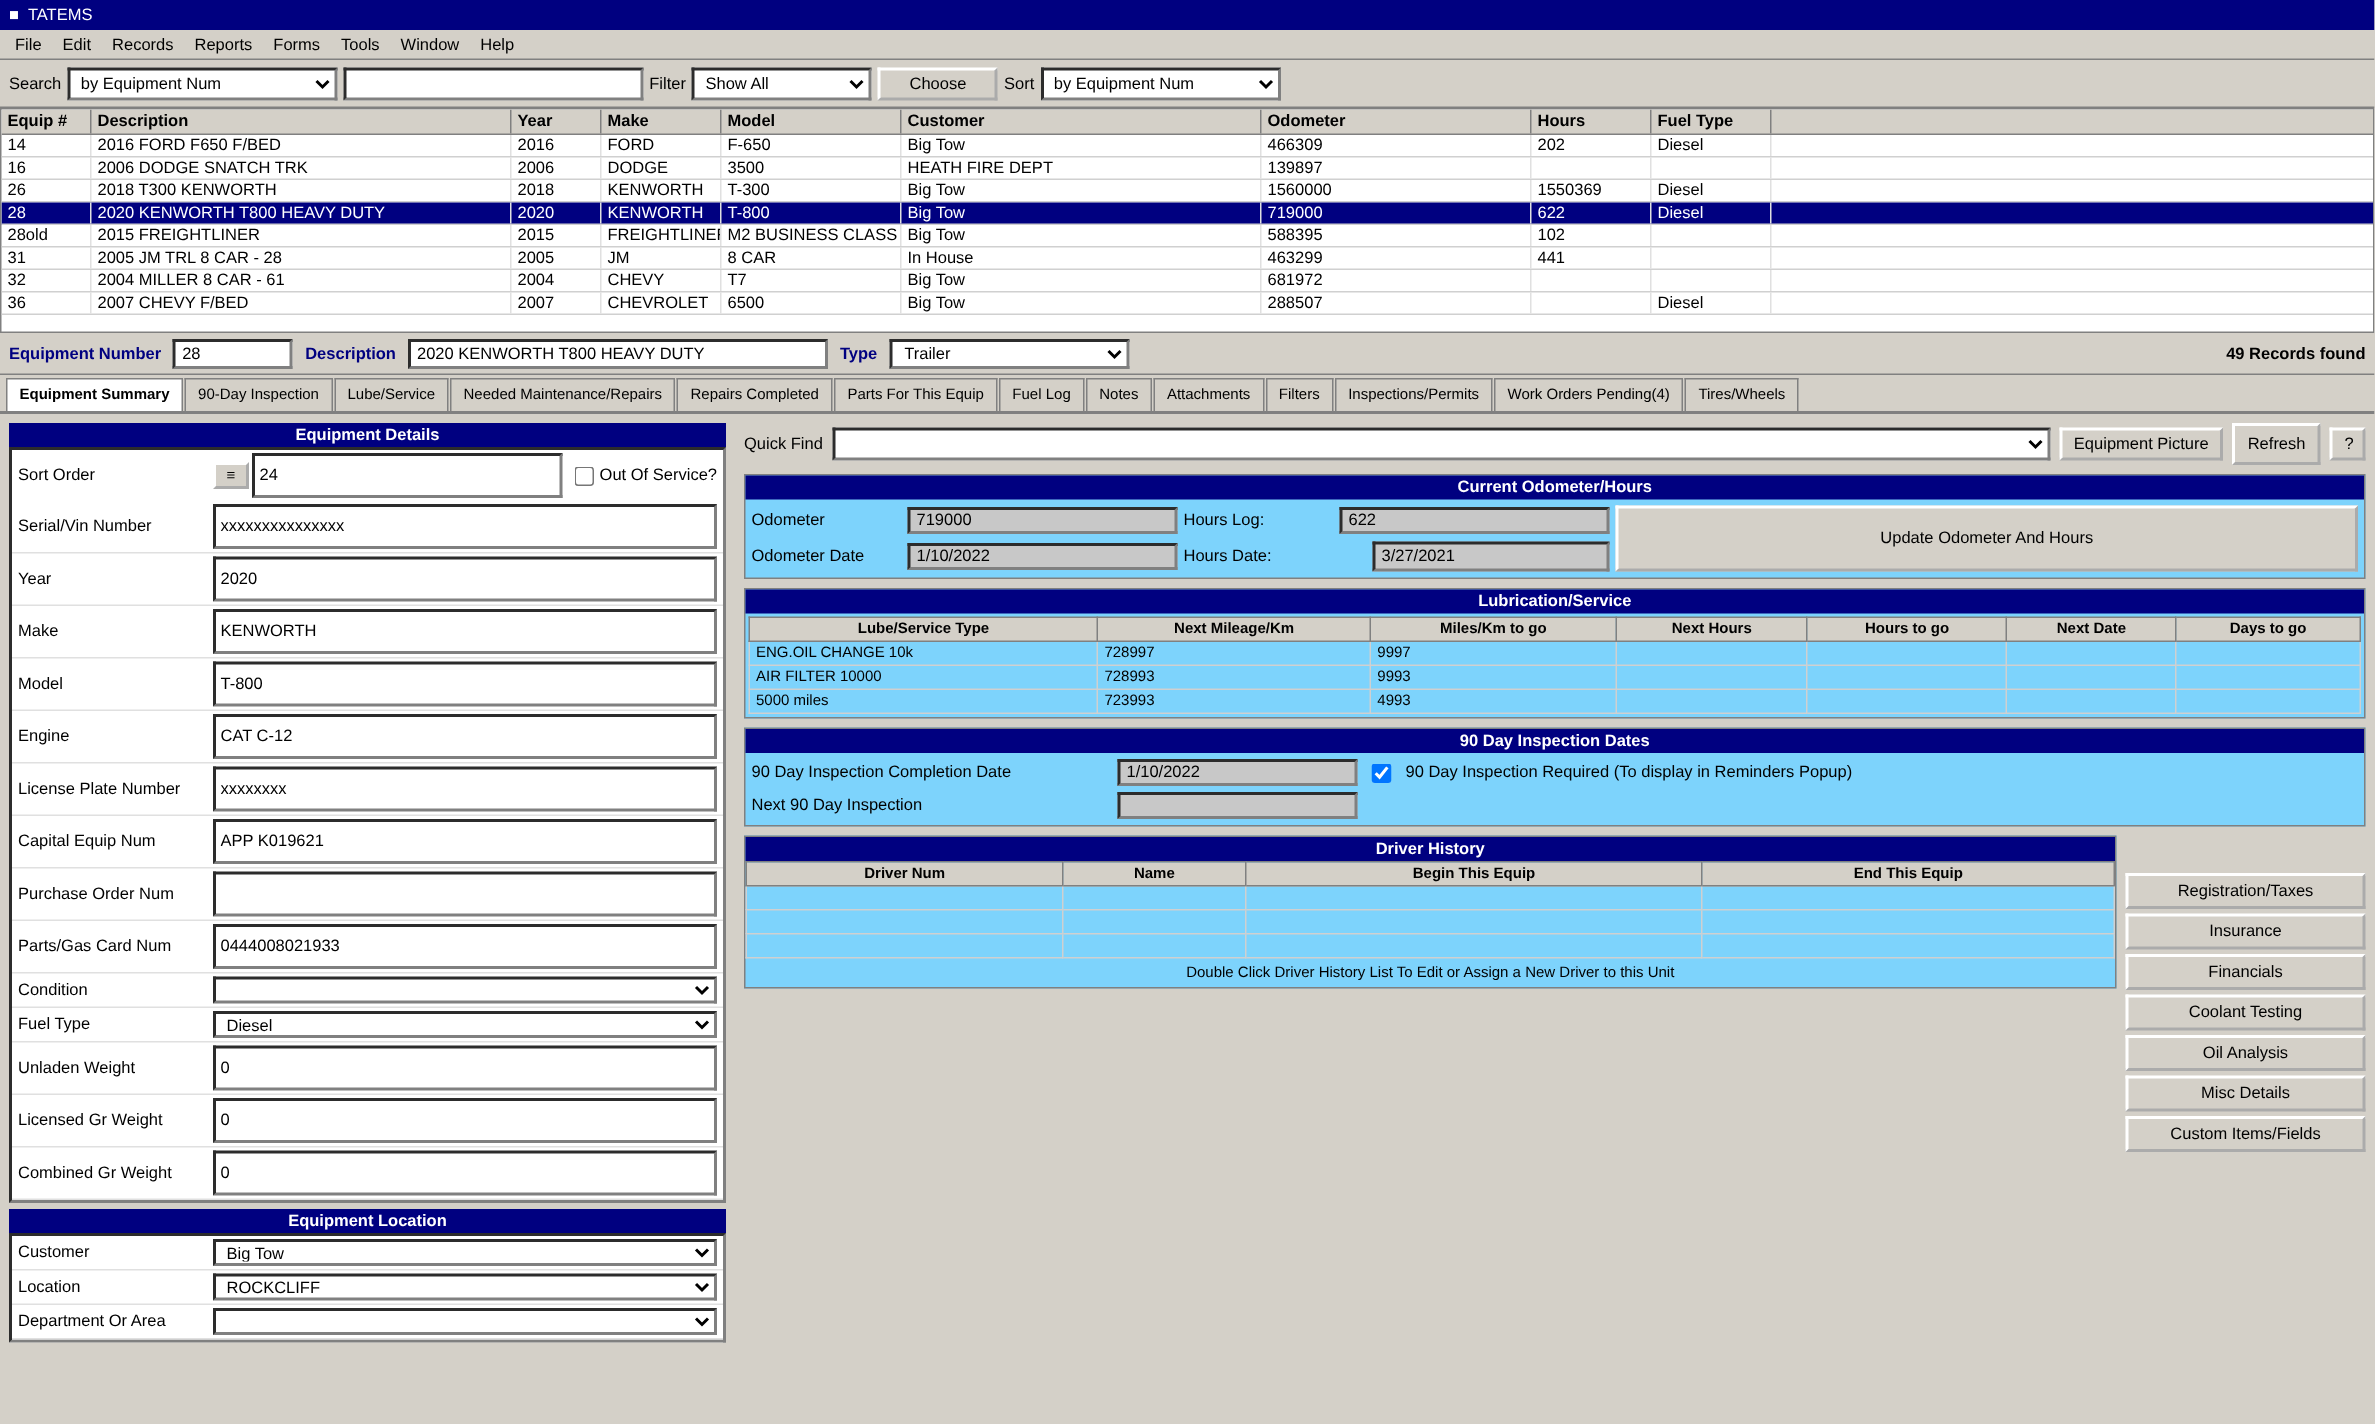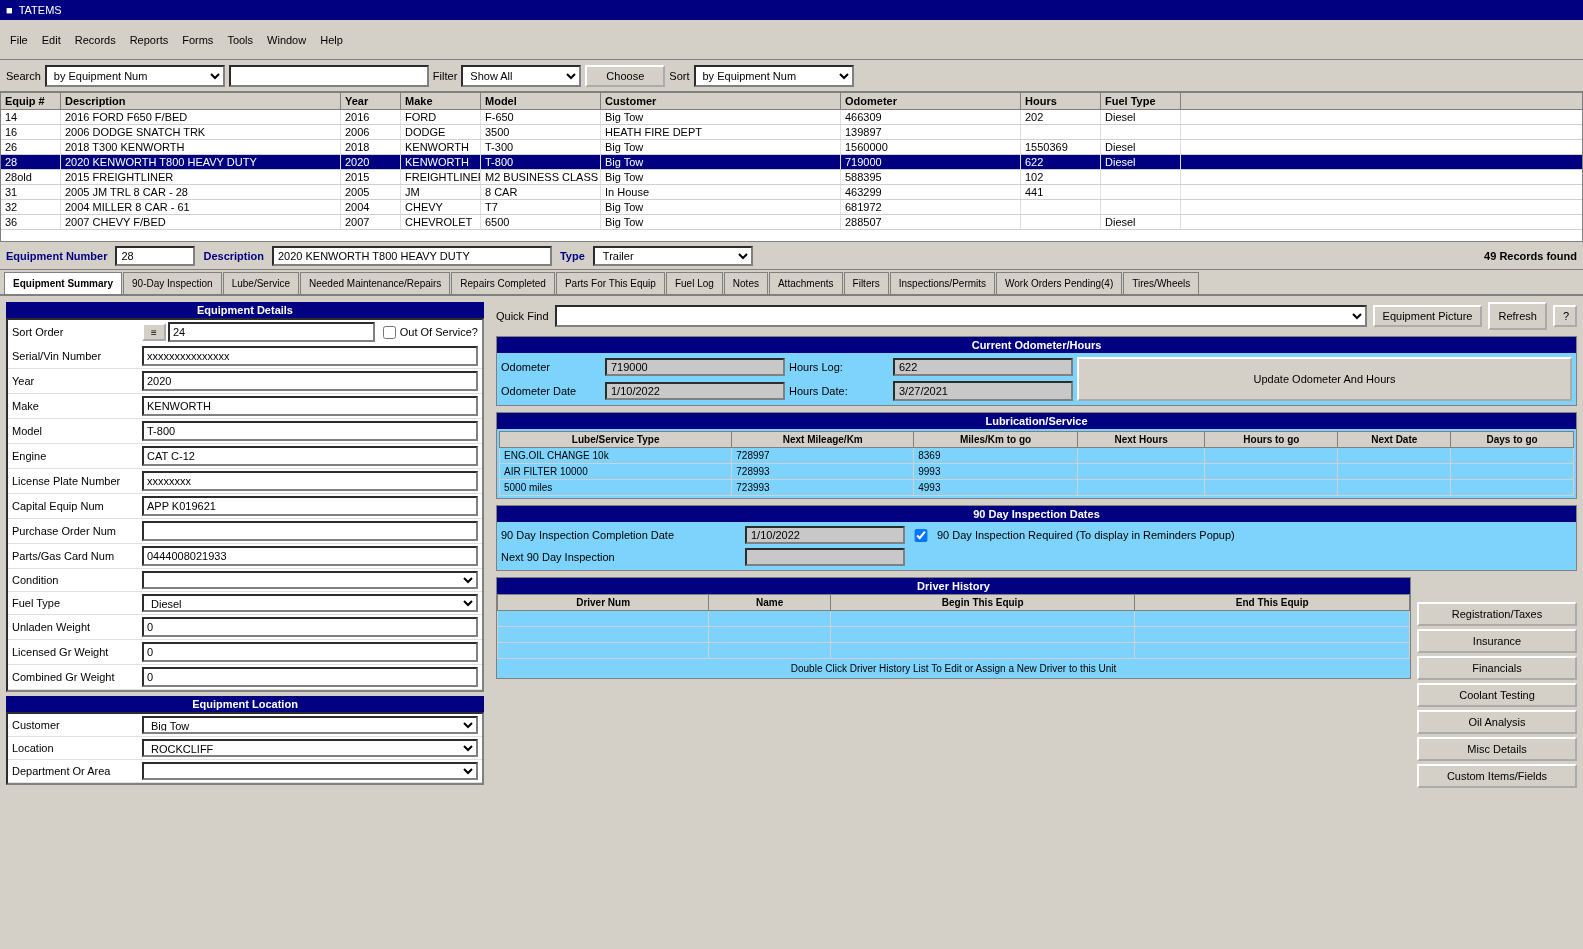--- a/index.html
+++ b/index.html
@@ -2,21 +2,21 @@
 <html><head>
   <meta charset="utf-8">
   <style>
     * { box-sizing: border-box; margin: 0; padding: 0; font-family: 'Segoe UI', Tahoma, Arial, sans-serif; font-size: 11px; }
     body { background: #d4d0c8; width: 1583px; height: 949px; overflow: hidden; }
     
     
     .title-bar { background: #000080; color: white; padding: 2px 6px; font-size: 11px; display: flex; align-items: center; gap: 6px; height: 20px; }
     
     
-    .menu-bar { background: #d4d0c8; border-bottom: 1px solid #808080; display: flex; gap: 2px; padding: 2px 4px; height: 40px; align-items: center; }
+    .menu-bar { background: #d4d0c8; border-bottom: 1px solid #808080; display: flex; gap: 2px; padding: 2px 4px; height: 20px; align-items: center; }
     .menu-item { padding: 2px 6px; cursor: pointer; font-size: 11px; }
     
     
     .toolbar { background: #d4d0c8; display: flex; align-items: center; padding: 3px 6px; gap: 4px; border-bottom: 1px solid #808080; height: 32px; }
     .toolbar-label { font-size: 11px; }
     .toolbar-input { border: 2px inset #808080; background: white; height: 22px; padding: 1px 3px; font-size: 11px; }
     .toolbar-select { border: 2px inset #808080; background: white; height: 22px; padding: 1px 3px; font-size: 11px; }
     .toolbar-btn { background: #d4d0c8; border: 2px outset #ffffff; padding: 2px 8px; font-size: 11px; cursor: pointer; height: 22px; }
     .grid-header { background: #d4d0c8; display: grid; grid-template-columns: 60px 280px 60px 80px 120px 240px 180px 80px 80px 100px; border-bottom: 1px solid #808080; }
     .grid-header-cell { padding: 2px 4px; border-right: 1px solid #808080; font-weight: bold; font-size: 11px; }
@@ -38,21 +38,21 @@
     
     
     .main-content { display: flex; background: #d4d0c8; height: calc(949px - 20px - 22px - 32px - 150px - 28px - 26px); gap: 0; }
     
     
     .left-panel { width: 490px; padding: 6px; display: flex; flex-direction: column; gap: 4px; overflow-y: auto; height: 100%; }
     .section-header { background: #000080; color: white; padding: 2px 6px; font-size: 11px; font-weight: bold; text-align: center; }
     .form-table { background: white; border: 2px inset #808080; width: 100%; }
     .form-row { display: flex; align-items: center; padding: 2px 4px; border-bottom: 1px solid #e0e0e0; min-height: 22px; }
     .form-label { width: 130px; font-size: 11px; flex-shrink: 0; }
-    .form-input { flex: 1; background: white; border: 2px inset #808080; padding: 1px 3px; font-size: 11px; height: 20px; }
+    .form-input { flex: 1; background: white; border: 2px inset #808080; padding: 1px 3px; font-size: 11px; height: 30px; }
     .form-select { flex: 1; background: white; border: 2px inset #808080; padding: 1px 3px; font-size: 11px; height: 18px; }
     .sort-row { display: flex; align-items: center; padding: 2px 4px; }
     .checkbox-container { display: flex; align-items: center; gap: 4px; margin-left: 8px; }
     
     
     .right-panel { flex: 1; padding: 6px; display: flex; flex-direction: column; gap: 6px; overflow-y: auto; }
     
     
     .quick-find-row { display: flex; align-items: center; gap: 6px; }
     .quick-find-select { background: white; border: 2px inset #808080; height: 22px; flex: 1; font-size: 11px; }
@@ -370,21 +370,21 @@
       <div class="sub-section-header">Current Odometer/Hours</div>
       <div style="display:grid;grid-template-columns:100px 180px 100px 180px 1fr;gap:4px;align-items:center;padding:4px;">
         <span>Odometer</span>
         <input type="text" class="odo-value" id="odo-val" style="background: rgb(200, 200, 200); border: 2px inset rgb(128, 128, 128); padding: 1px 4px; height: 18px; font-size: 11px;" value="719000">
         <span>Hours Log:</span>
         <input type="text" class="odo-value" id="hours-log-val" style="background: rgb(200, 200, 200); border: 2px inset rgb(128, 128, 128); padding: 1px 4px; height: 18px; font-size: 11px;" value="622">
         <button class="update-btn" style="grid-column:5;grid-row:1/3;height:44px;background:#d4d0c8;border:2px outset #fff;font-size:11px;cursor:pointer;padding:2px 6px;">Update Odometer And  Hours</button>
         <span>Odometer Date</span>
         <input type="text" class="odo-value" id="odo-date-val" style="background: rgb(200, 200, 200); border: 2px inset rgb(128, 128, 128); padding: 1px 4px; height: 18px; font-size: 11px;" value="1/10/2022">
         <span>Hours Date:</span>
-        <input type="text" class="odo-value" id="hours-date-val" style="background: rgb(200, 200, 200); border: 2px inset rgb(128, 128, 128); padding: 1px 4px; height: 20px; font-size: 11px;" value="3/27/2021">
+        <input type="text" class="odo-value" id="hours-date-val" style="background: rgb(200, 200, 200); border: 2px inset rgb(128, 128, 128); padding: 1px 4px; height: 20px; font-size: 11px; margin-left: 22px;" value="3/27/2021">
       </div>
     </div>
 
     <div class="sub-section">
       <div class="sub-section-header">Lubrication/Service</div>
       <div style="padding:2px;">
         <table class="lube-table">
           <thead>
             <tr>
               <th>Lube/Service Type</th>
@@ -393,21 +393,21 @@
               <th>Next Hours</th>
               <th>Hours to go</th>
               <th>Next Date</th>
               <th>Days to go</th>
             </tr>
           </thead>
           <tbody id="lube-rows">
               <tr>
                 <td>ENG.OIL CHANGE 10k</td>
                 <td>728997</td>
-                <td>8369</td>
+                <td>9997</td>
                 <td></td>
                 <td></td>
                 <td></td>
                 <td></td>
               </tr>
               <tr>
                 <td>AIR FILTER 10000</td>
                 <td>728993</td>
                 <td>9993</td>
                 <td></td>

